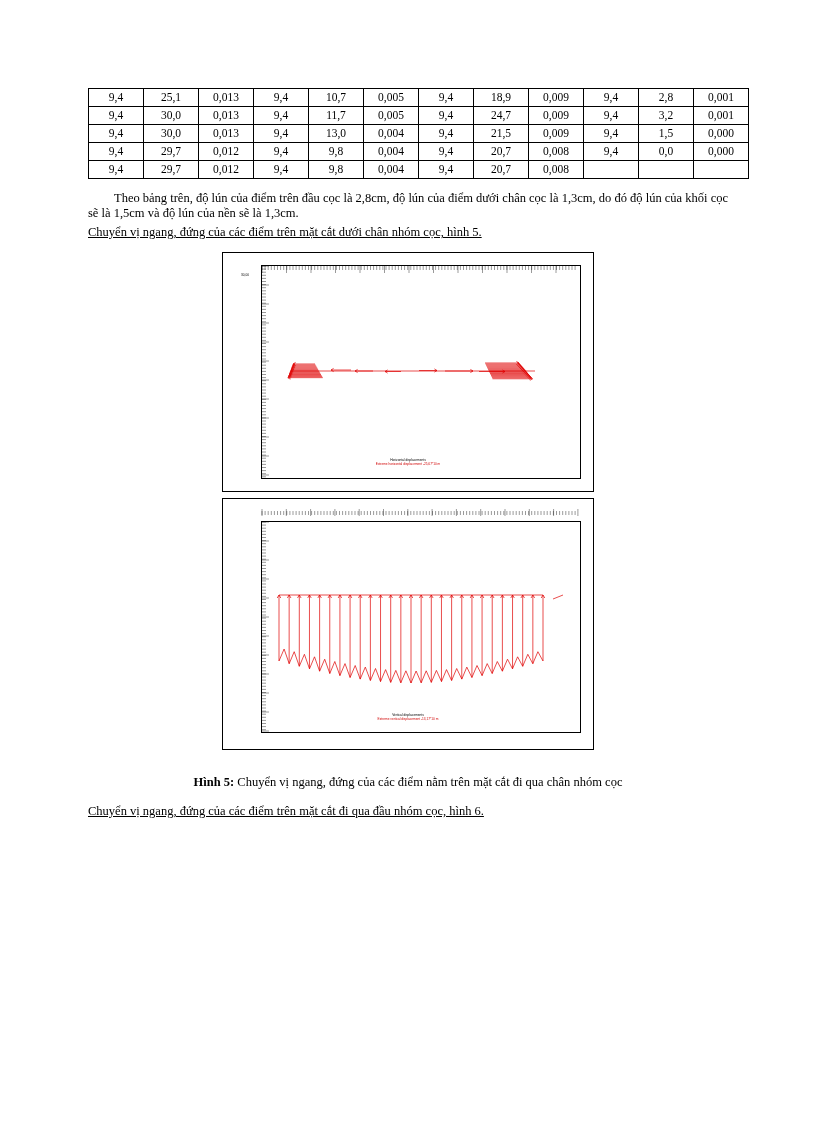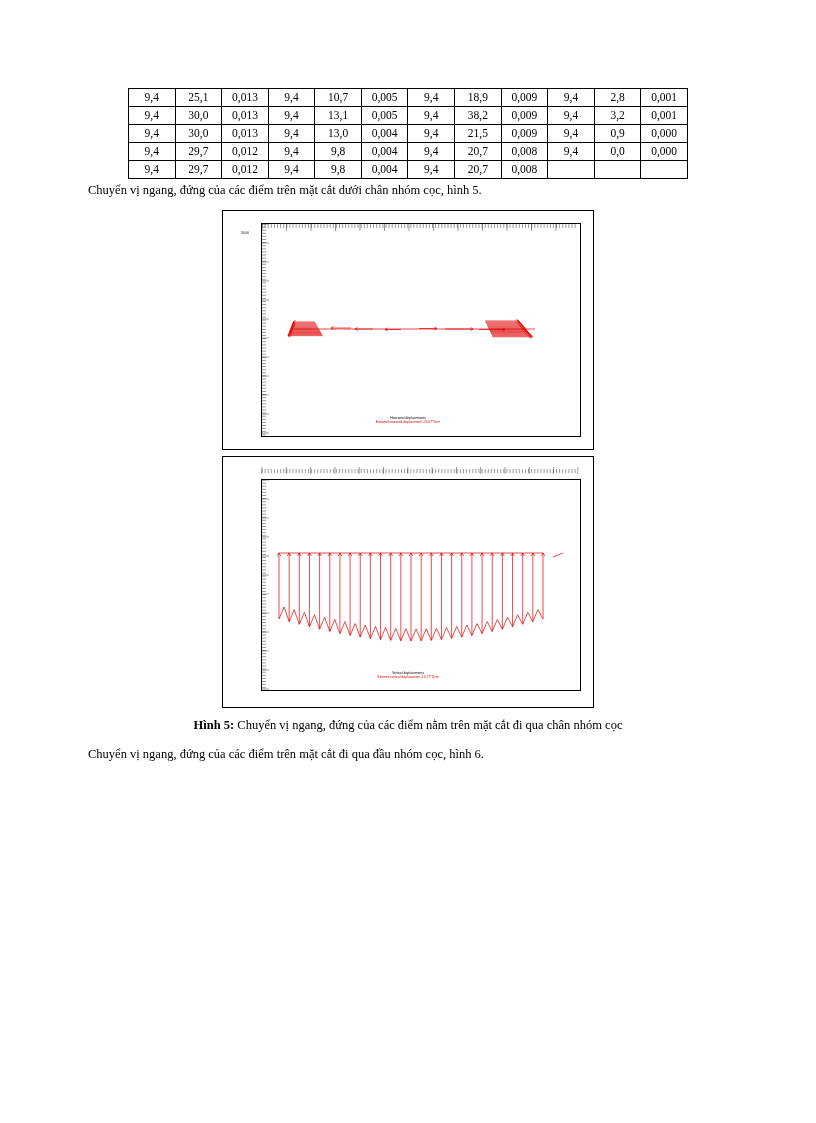--- a/index.html
+++ b/index.html
@@ -24,23 +24,22 @@
   .content {
     position: absolute;
     left: 88px;
     top: 88px;
     width: 640px;
   }
 
   
   table.data {
     border-collapse: collapse;
-    width: 560px;
+    width: 661px;
     table-layout: fixed;
-    margin-left: 40px;
   }
   table.data td {
     border: 1px solid #000;
     height: 17px;
     line-height: 17px;
     text-align: center;
     font-size: 11.5px;
     font-family: "Liberation Serif", serif;
     padding: 0;
   }
@@ -50,20 +49,21 @@
     font-size: 12.5px;
     line-height: 15px;
     margin-top: 12px;
     text-align: justify;
   }
   .para .indent { display: inline-block; width: 26px; }
   .para2 {
     font-size: 12.5px;
     line-height: 15px;
     margin-top: 4px;
+    text-decoration: underline;
   }
   .fig1 {
     width: 370px;
     height: 238px;
     border: 1px solid #000;
     background: #fff;
     position: relative;
     margin: 12px auto 0 auto;
     overflow: hidden;
   }
@@ -78,21 +78,21 @@
   }
   .plotarea {
     position: absolute;
     border: 1px solid #000;
     background: #fff;
   }
   .caption {
     font-size: 12.5px;
     font-weight: bold;
     text-align: center;
-    margin-top: 10px;
+    margin-top: 25px;
   }
   .caption span.normal { font-weight: normal; }
   .tiny {
     font-size: 3.2px;
     font-family: "Liberation Sans", sans-serif;
     color: #000;
     line-height: 4px;
     white-space: nowrap;
   }
   .tinyred {
@@ -128,41 +128,41 @@
           <td>0,009</td>
           <td>9,4</td>
           <td>2,8</td>
           <td>0,001</td>
         </tr>
         <tr>
           <td>9,4</td>
           <td>30,0</td>
           <td>0,013</td>
           <td>9,4</td>
-          <td>13,1</td>
+          <td>11,7</td>
           <td>0,005</td>
           <td>9,4</td>
-          <td>38,2</td>
+          <td>24,7</td>
           <td>0,009</td>
           <td>9,4</td>
           <td>3,2</td>
           <td>0,001</td>
         </tr>
         <tr>
           <td>9,4</td>
           <td>30,0</td>
           <td>0,013</td>
           <td>9,4</td>
           <td>13,0</td>
           <td>0,004</td>
           <td>9,4</td>
           <td>21,5</td>
           <td>0,009</td>
           <td>9,4</td>
-          <td>0,9</td>
+          <td>1,5</td>
           <td>0,000</td>
         </tr>
         <tr>
           <td>9,4</td>
           <td>29,7</td>
           <td>0,012</td>
           <td>9,4</td>
           <td>9,8</td>
           <td>0,004</td>
           <td>9,4</td>
@@ -182,20 +182,21 @@
           <td>9,4</td>
           <td>20,7</td>
           <td>0,008</td>
           <td></td>
           <td></td>
           <td></td>
         </tr>
       </tbody>
     </table>
 
+    <div class="para"><span class="indent"></span><span>Theo bảng trên, độ lún của điểm trên đầu cọc là 2,8cm, độ lún của điểm dưới chân cọc là 1,3cm, do đó độ lún của khối cọc sẽ là 1,5cm và độ lún của nền sẽ là 1,3cm.</span></div>
 
     <div class="para2"><span class="indent"></span><span>Chuyển vị ngang, đứng của các điểm trên mặt cắt dưới chân nhóm cọc, hình 5.</span></div>
 
     <div class="fig1">
 
       <div class="plotarea" style="left:38px; top:12px; width:318px; height:212px;"></div>
 
       <svg width="370" height="238" style="position:absolute;left:0;top:0;">
 
         <g stroke="#000" stroke-width="0.5">

